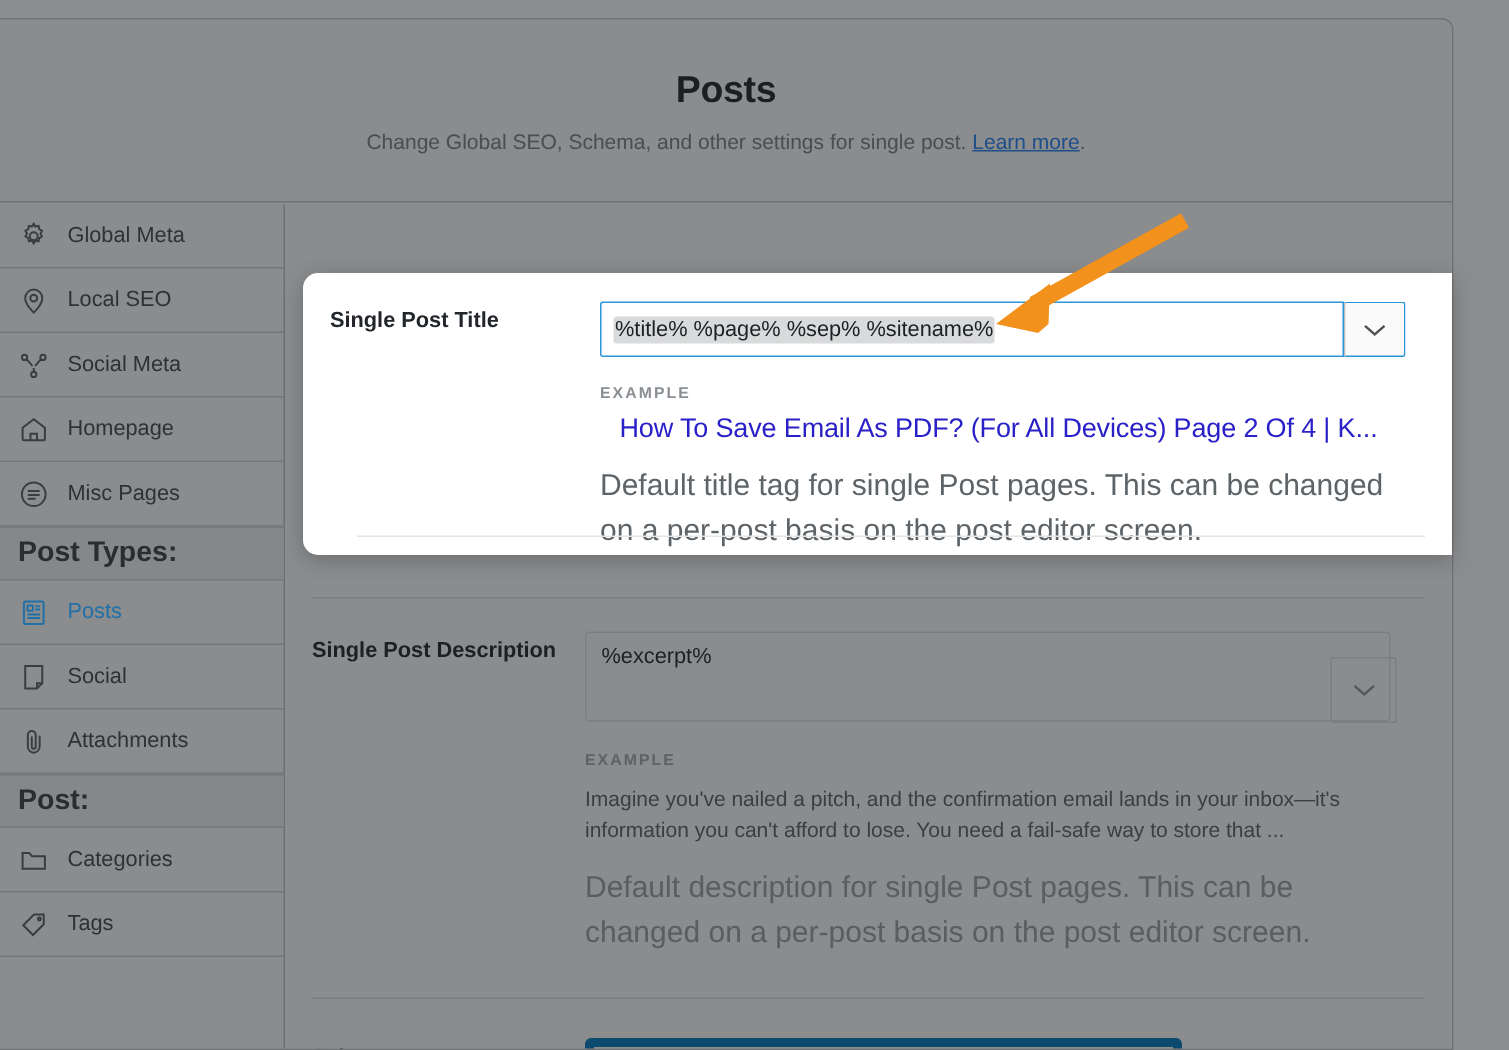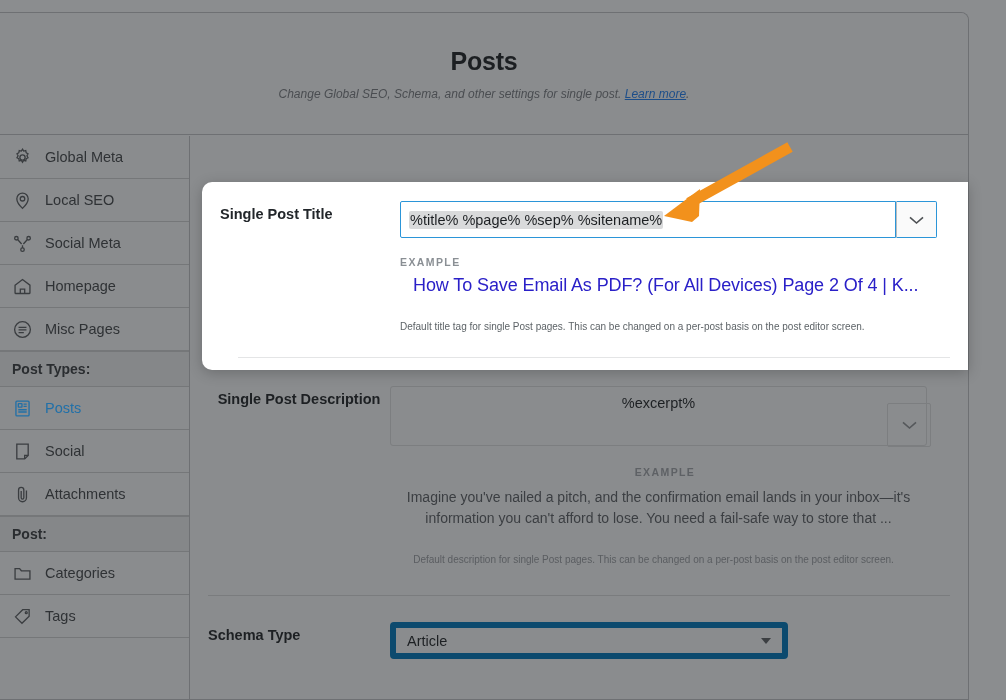--- a/index.html
+++ b/index.html
@@ -30,21 +30,21 @@
     width: 968px; height: 122px;
     border-bottom: 1px solid #6e7073;
     display: flex; flex-direction: column;
     align-items: center; justify-content: center;
     background: #8a8c8e;
   }
   .page-title {
     font-size: 25px; font-weight: 700; color: #1c1f22;
     letter-spacing: -0.2px; margin-bottom: 11px;
   }
-  .page-subtitle { font-size: 12px; color: #4a4d51; font-style: italic; }
+  .page-subtitle { font-size: 14px; color: #4a4d51; }
   .page-subtitle a { color: #1d4e89; text-decoration: underline; }
 
   
   .body-row { position: absolute; left: 0; top: 123px; width: 968px; bottom: 0; display: flex; }
 
   .sidebar {
     width: 190px; flex: none;
     border-right: 1px solid #6e7073;
     background: #8a8c8e;
   }
@@ -53,21 +53,21 @@
     gap: 12px; padding-left: 12px;
     border-bottom: 1px solid #757779;
     font-size: 14.5px; color: #2f3235;
     cursor: pointer;
   }
   .nav-item .ico { width: 21px; height: 21px; flex: none; display: block; }
   .nav-item .ico svg { display: block; width: 21px; height: 21px; }
   .nav-item.active { color: #2170a8; }
   .nav-group {
     height: 36px; display: flex; align-items: center;
-    padding-left: 12px; font-size: 14px; font-weight: 700;
+    padding-left: 12px; font-size: 19px; font-weight: 700;
     color: #2a2d30; background: #858789;
     border-bottom: 1px solid #757779;
     border-top: 1px solid #757779;
   }
 
   .content { flex: 1; position: relative; background: #8a8c8e; }
 
   
   .srow { display: flex; padding: 0 18px; }
   .srow-label {
@@ -96,21 +96,21 @@
   .example-label {
     font-size: 10.5px; font-weight: 700; color: #5e6165;
     letter-spacing: 1.4px; margin-top: 18px;
   }
   .example-title {
     font-size: 18px; color: #2a20c8; margin-top: 7px;
     letter-spacing: -0.1px;
     margin-left: 13px;
   }
   .example-body { font-size: 14px; color: #3b3e42; margin-top: 9px; line-height: 1.5; max-width: 537px; }
-  .help-text { font-size: 10px; color: #5a5d61; margin-top: 23px; line-height: 1.5; max-width: 527px; }
+  .help-text { font-size: 20px; color: #5a5d61; margin-top: 13px; line-height: 1.5; max-width: 527px; }
 
   .divider { height: 1px; background: #7a7c7e; margin: 0 18px; }
 
   
   .ta-wrap { position: relative; width: 537px; }
   .textarea-box {
     width: 537px; height: 60px;
     border: 1px solid #7c7e80; border-radius: 3px;
     font-size: 14.5px; color: #1d2023;
     padding: 8px 10px;
@@ -302,21 +302,21 @@
               </div>
             </div>
             <div class="example-label">EXAMPLE</div>
             <div class="example-title">How To Save Email As PDF? (For All Devices) Page 2 Of 4 | K...</div>
             <div class="help-text">Default title tag for single Post pages. This can be changed on a per-post basis on the post editor screen.</div>
           </div>
         </div>
 
         <div class="divider" style="margin-top:34px;"></div>
 
-        <div class="srow" style="padding-top:22px;text-align:center;">
+        <div class="srow" style="padding-top:22px;">
           <div class="srow-label" style="padding-top:5px;">Single Post Description</div>
           <div class="srow-field" style="padding-top:0;">
             <div class="ta-wrap">
               <div class="textarea-box">
                 <span>%excerpt%</span>
               </div>
               <div class="ta-caret">
                 <svg class="chev" viewBox="0 0 17 10" fill="none" stroke="#55585b" stroke-width="1.6">
                     <path d="M2 2.3L8.5 8 15 2.3"></path>
                   </svg>

